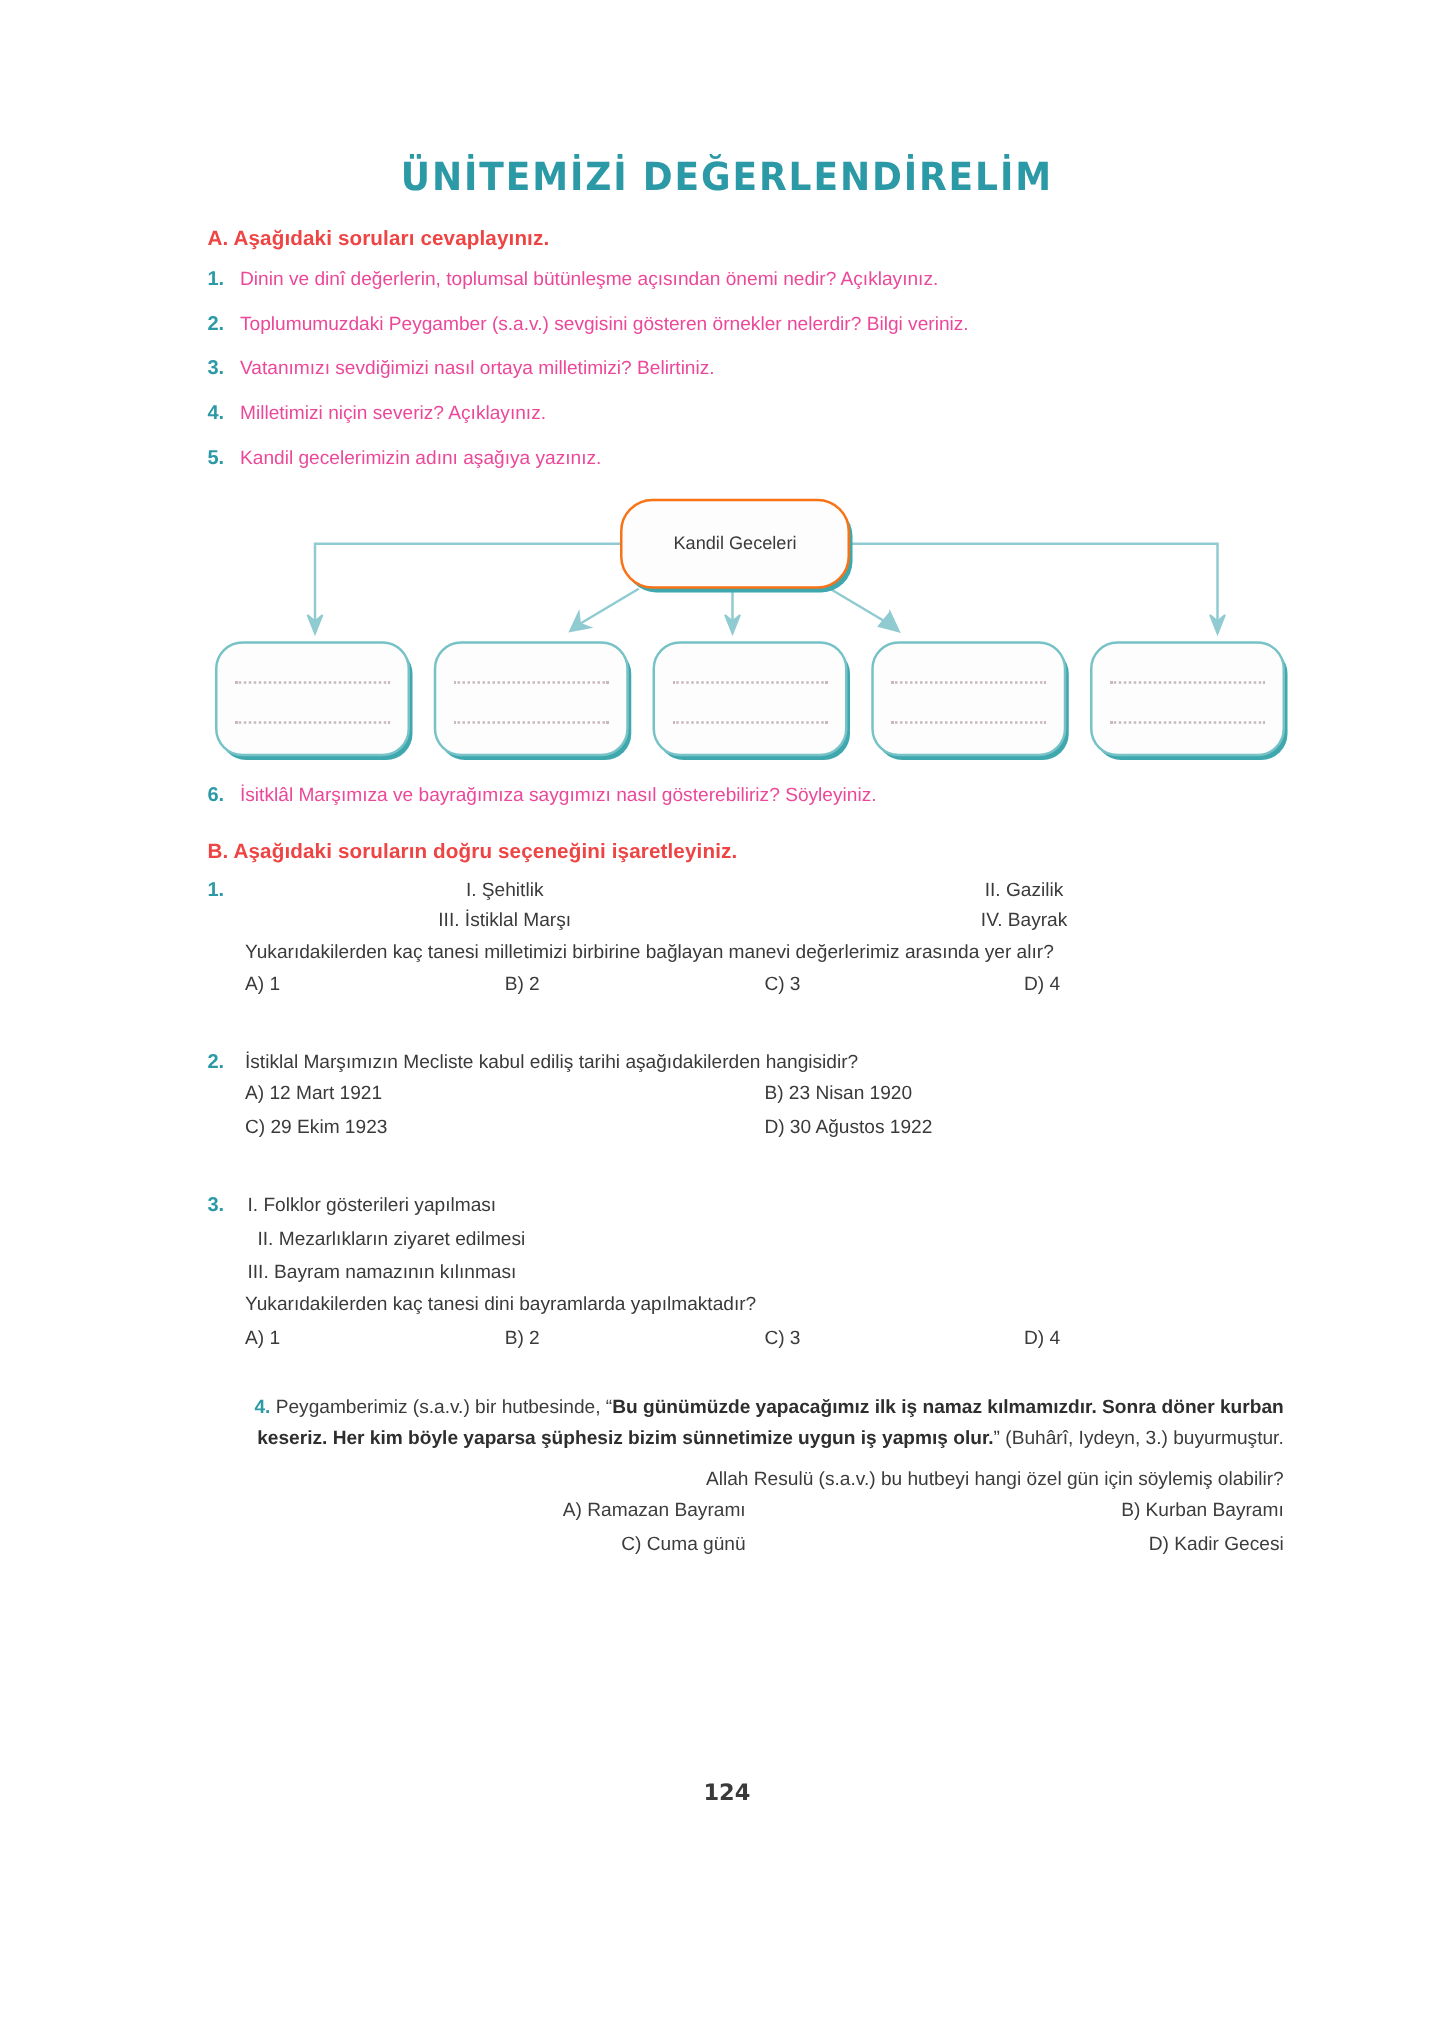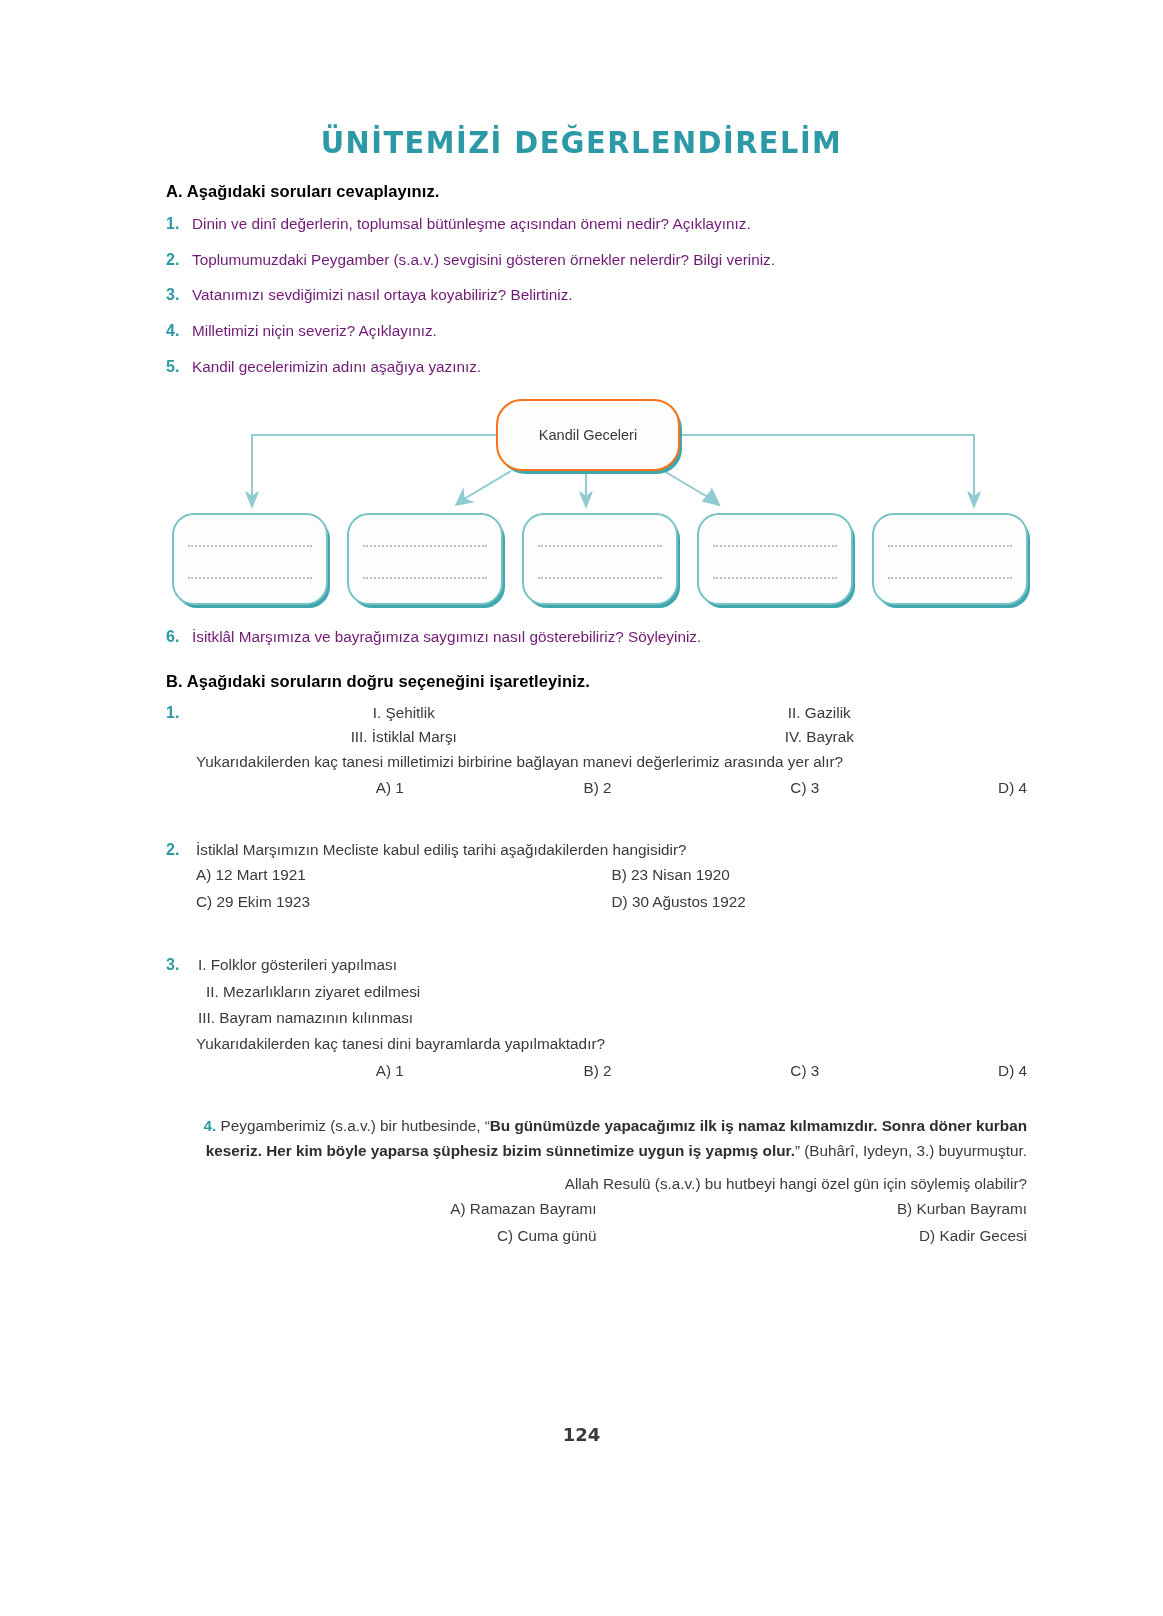--- a/index.html
+++ b/index.html
@@ -34,21 +34,21 @@
     font-family: "DejaVu Sans", sans-serif;
     transform: scaleX(0.93);
   }
   
   .content {
     margin-left: 150px;
     margin-right: 120px;
     padding-top: 22px;
   }
   .section-head {
-    color: #000000;
+    color: #ef4444;
     font-weight: bold;
     font-size: 16.5px;
     margin: 0 0 12px 0;
     letter-spacing: .1px;
   }
   .section-head.b-head {
     margin-top: 0;
     margin-bottom: 10px;
   }
   .q-row {
@@ -58,21 +58,21 @@
     font-size: 15.3px;
     line-height: 1.35;
   }
   .q-num {
     color: #2b9aa6;
     font-weight: bold;
     min-width: 26px;
     flex: 0 0 26px;
     font-size: 16px;
   }
-  .q-text { flex: 1 1 auto; color: #701a75; }
+  .q-text { flex: 1 1 auto; color: #ec4899; }
 
   
   .diagram-wrap {
     position: relative;
     height: 215px;
     margin: 14px 0 8px 0;
   }
   .diagram {
     position: absolute;
     left: 0; top: 0;
@@ -138,21 +138,21 @@
     line-height: 1.6;
     text-align: center;
   }
   .roman-2col > div { width: 50%; }
   .stem { font-size: 15.3px; line-height: 1.6; }
   .opts-4 {
     display: flex;
     font-size: 15.3px;
     line-height: 1.8;
   }
-  .opts-4 > div { width: 25%; text-align: right; }
+  .opts-4 > div { width: 25%; }
   .opts-2 {
     display: flex;
     font-size: 15.3px;
     line-height: 1.75;
   }
   .opts-2 > div { width: 50%; }
   .roman-list { font-size: 15.3px; line-height: 1.75; }
   .roman-list .ri { padding-left: 2px; }
   .roman-list .ri.i2 { padding-left: 10px; }
 
@@ -201,21 +201,21 @@
     <div class="q-row">
       <span class="q-num">1.</span>
       <span class="q-text">Dinin ve dinî değerlerin, toplumsal bütünleşme açısından önemi nedir? Açıklayınız.</span>
     </div>
     <div class="q-row">
       <span class="q-num">2.</span>
       <span class="q-text">Toplumumuzdaki Peygamber (s.a.v.) sevgisini gösteren örnekler nelerdir? Bilgi veriniz.</span>
     </div>
     <div class="q-row">
       <span class="q-num">3.</span>
-      <span class="q-text">Vatanımızı sevdiğimizi nasıl ortaya koyabiliriz? Belirtiniz.</span>
+      <span class="q-text">Vatanımızı sevdiğimizi nasıl ortaya milletimizi? Belirtiniz.</span>
     </div>
     <div class="q-row">
       <span class="q-num">4.</span>
       <span class="q-text">Milletimizi niçin severiz? Açıklayınız.</span>
     </div>
     <div class="q-row">
       <span class="q-num">5.</span>
       <span class="q-text">Kandil gecelerimizin adını aşağıya yazınız.</span>
     </div>
 

